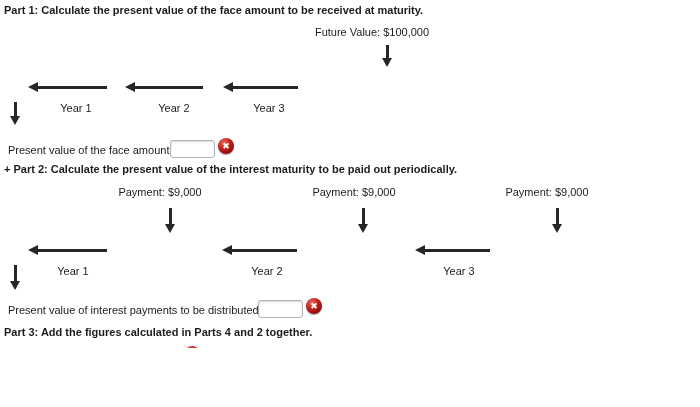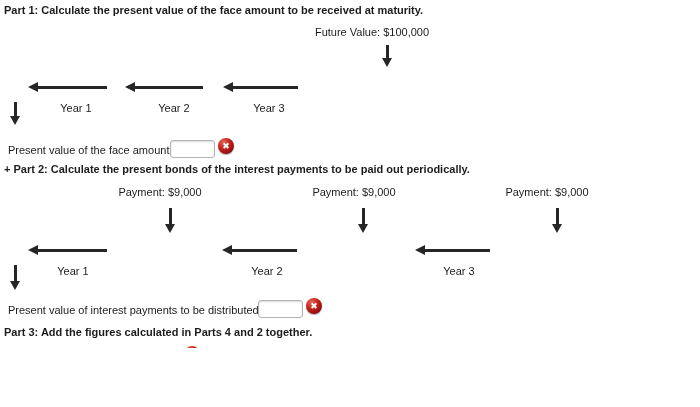--- a/index.html
+++ b/index.html
@@ -76,21 +76,21 @@
     <div class="ad-shaft"></div>
       <div class="ad-head"></div>
   </div>
 
   <div class="abs" style="left:8px;top:144px;">Present value of the face amount: $</div>
   <input class="tbox" style="left: 170px; top: 140px;" value="">
   <div class="err" style="left:218px;top:138px;">
       <span>✖</span>
     </div>
 
-  <div class="abs bold" style="left:4px;top:163px;">+ Part 2: Calculate the present bonds of the interest payments to be paid out periodically.</div>
+  <div class="abs bold" style="left:4px;top:163px;">+ Part 2: Calculate the present value of the interest maturity to be paid out periodically.</div>
 
   <div class="abs center" style="left:160px;top:186px;">Payment: $9,000</div>
   <div class="abs center" style="left:354px;top:186px;">Payment: $9,000</div>
   <div class="abs center" style="left:547px;top:186px;">Payment: $9,000</div>
 
   <div class="arrow-down" style="left:164px;top:208px;height:25px;">
       <div class="ad-shaft"></div>
       <div class="ad-head"></div>
     </div>
   <div class="arrow-down" style="left:357px;top:208px;height:25px;">

